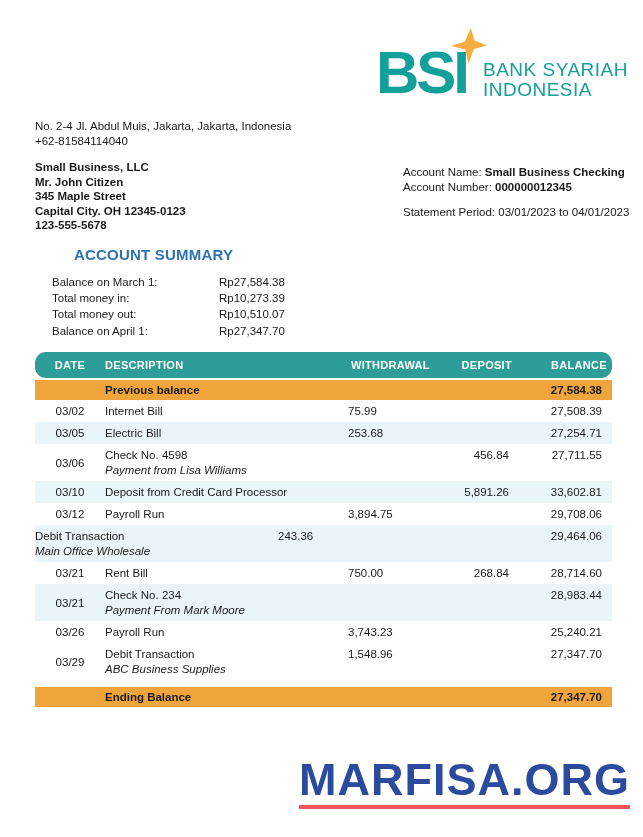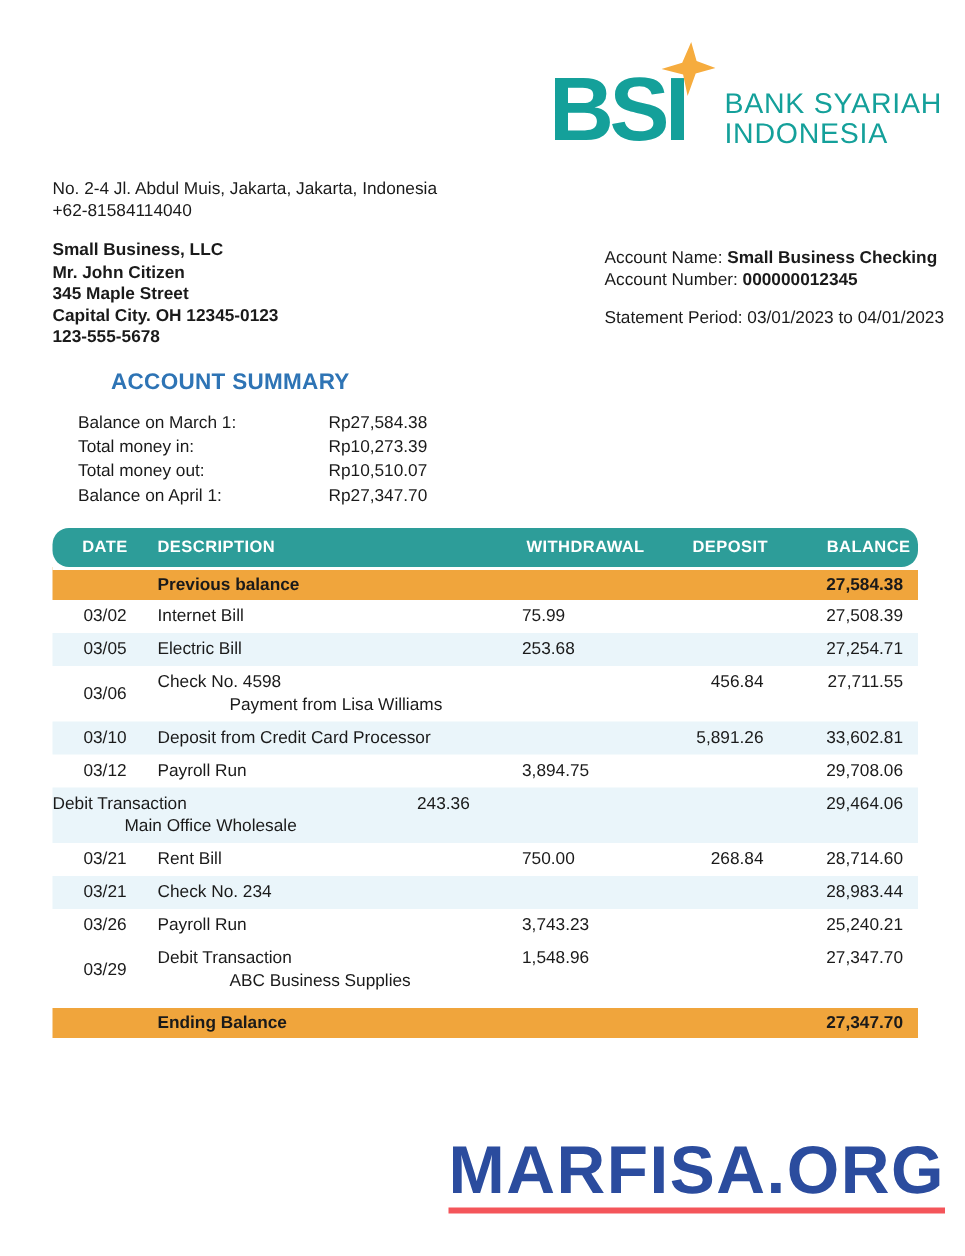--- a/index.html
+++ b/index.html
@@ -5,21 +5,21 @@
   * { margin:0; padding:0; box-sizing:border-box; }
   html,body { background:#fff; }
   body { font-family:"Liberation Sans", sans-serif; color:#1a1a1a; }
   .page { position:relative; width:643px; height:837px; background:#fff; overflow:hidden; }
 
   
   .logo { position:absolute; top:44px; right:15px; display:flex; align-items:flex-end; }
   .bsi-mark { position:relative; }
   .bsi-text { font-size:60px; font-weight:800; letter-spacing:-3px; color:var(--logo-teal); line-height:0.95; }
   .star-icon { position:absolute; top:-16px; right:-20px; width:36px; height:36px; }
-  .bsi-name { color:var(--logo-teal); font-size:19px; font-weight:500; letter-spacing:0.5px; line-height:20px; margin-left:26px; margin-bottom:1px; }
+  .bsi-name { color:var(--logo-teal); font-size:19px; font-weight:500; letter-spacing:0.5px; line-height:20px; margin-left:16px; margin-bottom:1px; }
 
   
   .bank-address { position:absolute; left:35px; top:119px; font-size:11.5px; line-height:14.5px; }
   .customer { position:absolute; left:35px; top:160px; font-size:11.5px; line-height:14.6px; font-weight:700; }
   .account-info { position:absolute; left:403px; top:165px; font-size:11.5px; line-height:14.5px; }
   .account-info .period { margin-top:11px; }
   .b { font-weight:700; }
 
   
   .summary { position:absolute; left:35px; top:246px; font-size:11.5px; }
@@ -40,21 +40,21 @@
   .thead .c-date { padding:0; }
   .thead .c-wd { padding-left:6px; }
   .thead .c-dep { padding-right:5px; }
   .thead .c-bal { padding-right:5px; }
   .tband { background:var(--orange); font-weight:700; }
   .tband > div { padding-top:4px; padding-bottom:4px; }
   .tband.prev { border-top:2px solid #fff; }
   .tband.end { margin-top:7px; }
   .tband .c-bal { padding-right:10px; }
   .drow.alt { background:var(--rowalt); }
-  .note { margin-top:3px;margin-left:48px; }
+  .note { font-style:italic; margin-top:3px; }
 
   
   .footer { position:absolute; top:757px; right:13px; text-align:right; }
   .footer-text { color:var(--fblue); font-size:45px; font-weight:700; letter-spacing:1px; line-height:1.0; }
   .footer-underline { height:4px; background:var(--fred); margin-top:3px; }
 </style>
 </head>
 <body>
 
 <div class="page">
@@ -190,20 +190,21 @@
             <div>Rent Bill</div>
           </div>
           <div class="c-wd">750.00</div>
           <div class="c-dep">268.84</div>
           <div class="c-bal">28,714.60</div>
         </div>
         <div class="trow drow alt">
           <div class="c-date">03/21</div>
           <div class="c-desc">
             <div>Check No. 234</div>
+            <div class="note">Payment From Mark Moore</div>
           </div>
           <div class="c-wd"></div>
           <div class="c-dep"></div>
           <div class="c-bal">28,983.44</div>
         </div>
         <div class="trow drow">
           <div class="c-date">03/26</div>
           <div class="c-desc">
             <div>Payroll Run</div>
           </div>

